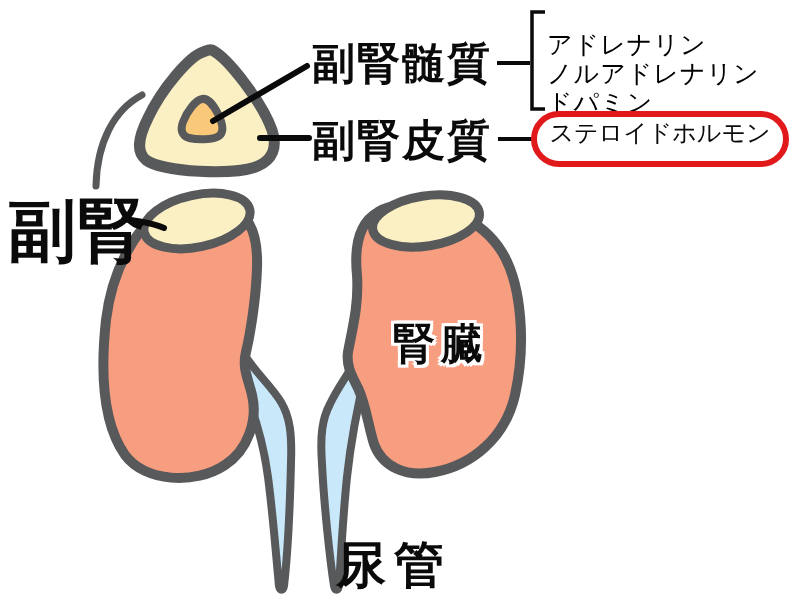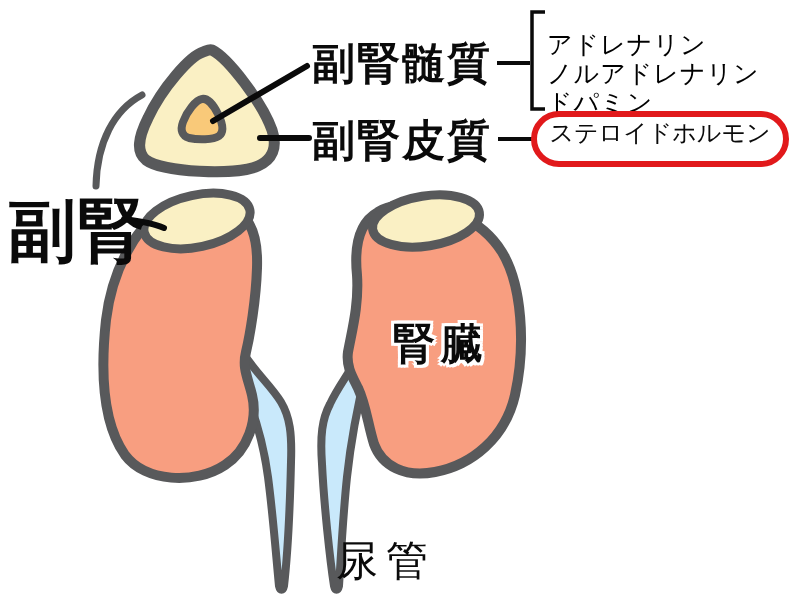--- a/index.html
+++ b/index.html
@@ -10,21 +10,21 @@
   .canvas svg{position:absolute;left:0;top:0;}
   .lbl{position:absolute;line-height:1;white-space:nowrap;color:#0a0a0a;}
   .lbl-medulla{left:312px;top:42px;font-size:43px;font-weight:bold;letter-spacing:2px;}
   .lbl-cortex{left:312px;top:119px;font-size:43px;font-weight:bold;letter-spacing:2px;}
   .lbl-adrenal{left:8px;top:196px;font-size:68px;font-weight:bold;letter-spacing:2px;}
   .lbl-kidney{
     left:393px;top:323px;font-size:42px;font-weight:bold;letter-spacing:6px;
     text-shadow:-3px -3px 0 #fff,3px -3px 0 #fff,-3px 3px 0 #fff,3px 3px 0 #fff,
                  0 -3px 0 #fff,0 3px 0 #fff,-3px 0 0 #fff,3px 0 0 #fff;
   }
-  .lbl-ureter{left:336px;top:540px;font-size:42px;font-weight:normal;letter-spacing:8px;}
+  .lbl-ureter{left:336px;top:540px;font-size:50px;font-weight:bold;letter-spacing:8px;}
   .hormone-list{position:absolute;left:547px;top:30px;font-size:25px;line-height:29px;letter-spacing:1px;}
   .steroid-oval{
     position:absolute;left:531px;top:111px;width:246px;height:44px;
     border:6px solid var(--highlight-red,#e1191b);border-radius:28px;background:#fff;
     display:flex;justify-content:center;
   }
   .steroid-oval span{font-size:24px;letter-spacing:0px;white-space:nowrap;color:#0a0a0a;}
 </style>
 </head>
 <body>

